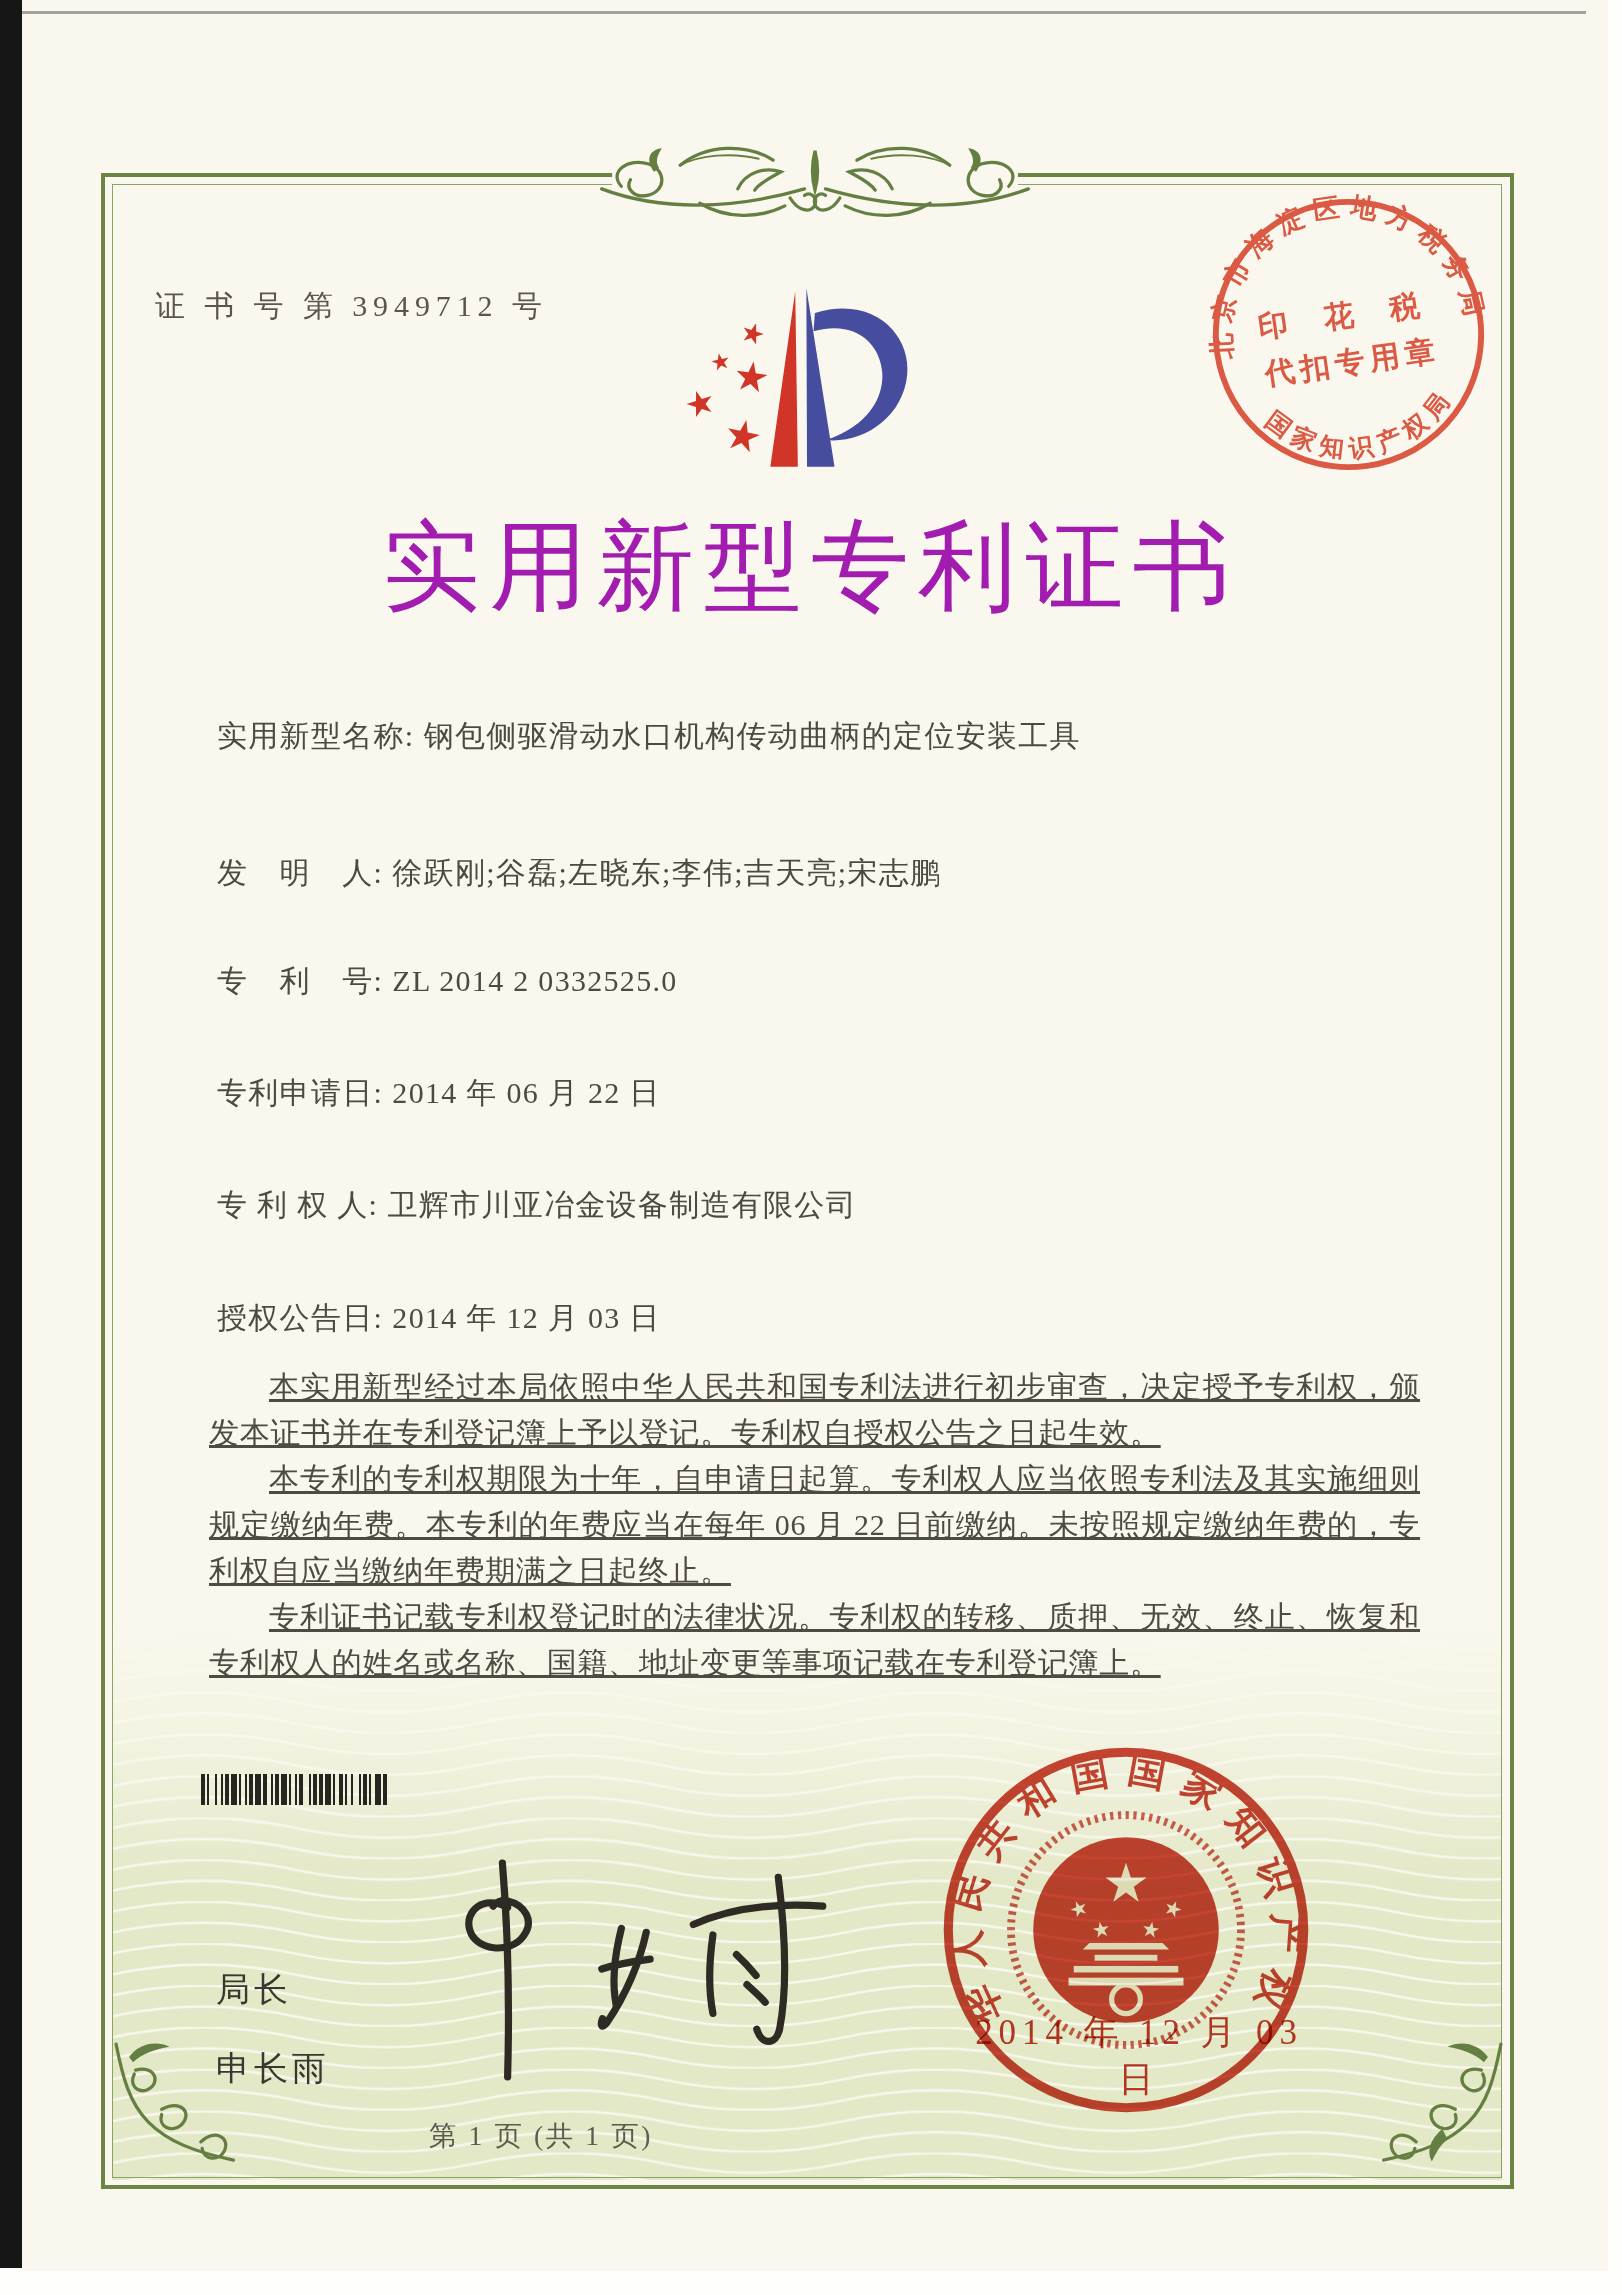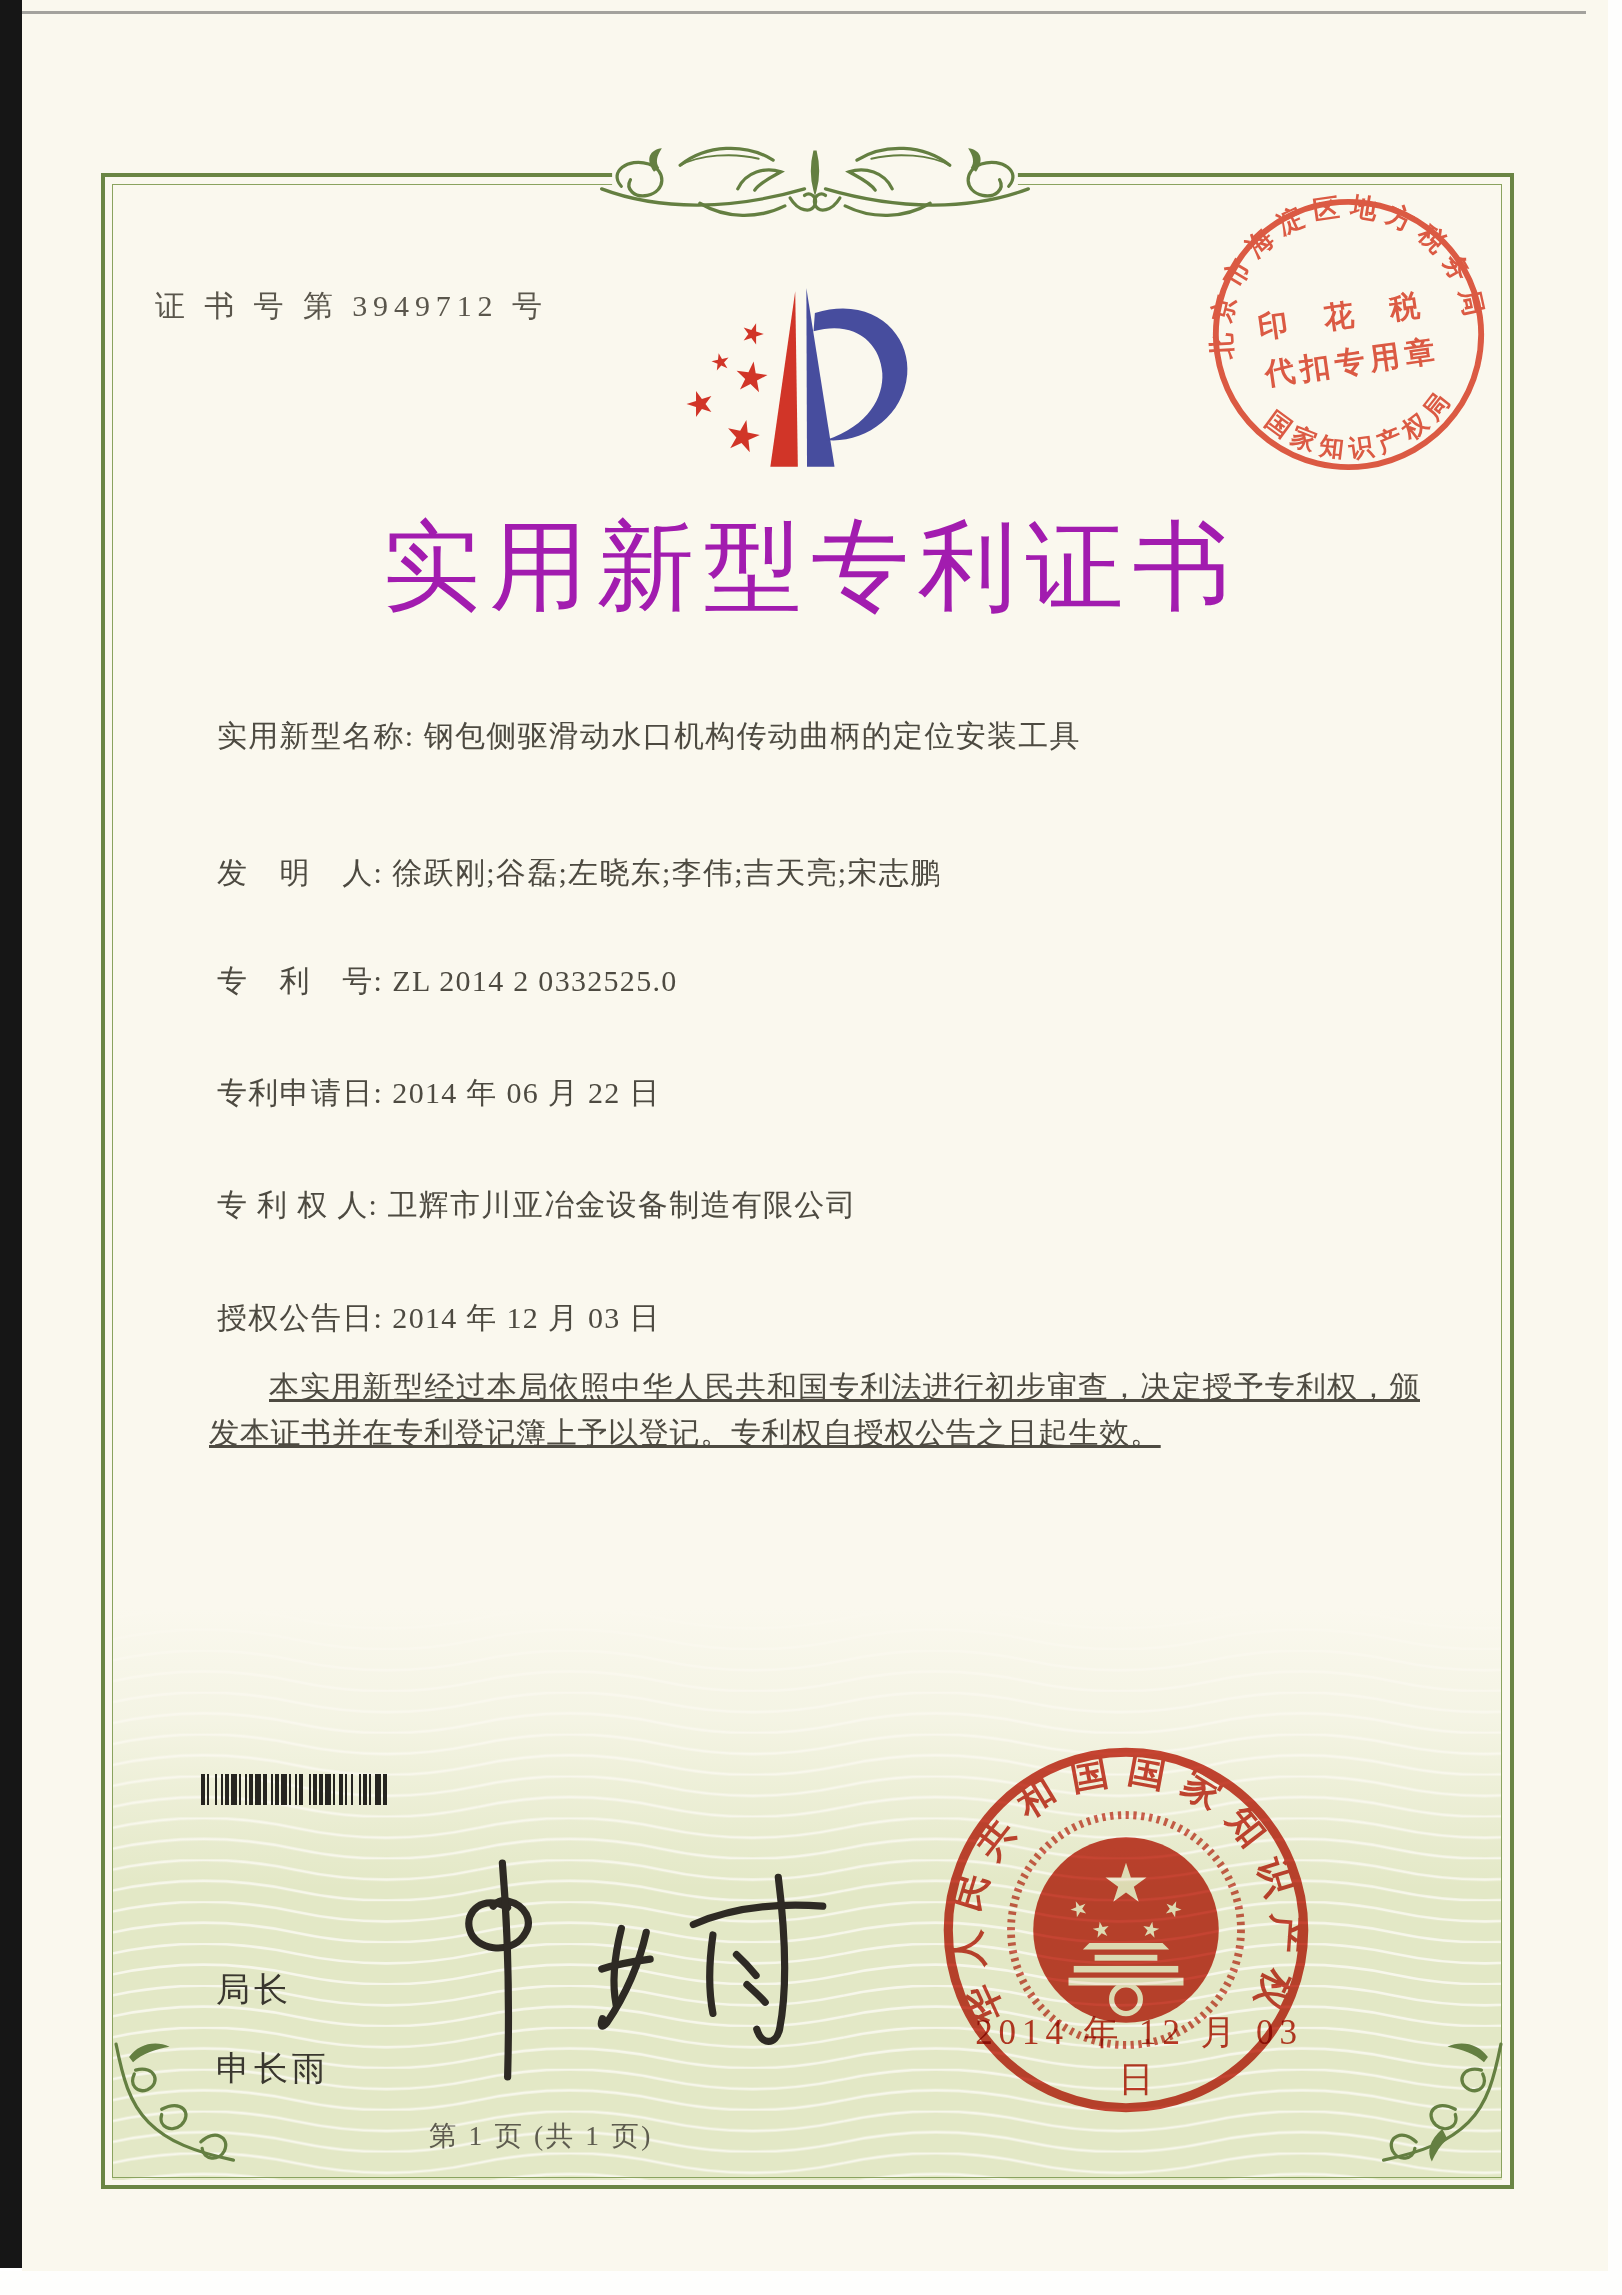--- a/index.html
+++ b/index.html
@@ -162,20 +162,22 @@
 </div>
 <div class="abs field" style="top:1185px">
   <span class="flabel">专 利 权 人:</span><span class="fvalue">卫辉市川亚冶金设备制造有限公司</span>
 </div>
 <div class="abs field" style="top:1298px">
   <span class="flabel">授权公告日:</span><span class="fvalue">2014 年 12 月 03 日</span>
 </div>
 
 <div class="abs bodytext">
   <p>本实用新型经过本局依照中华人民共和国专利法进行初步审查，决定授予专利权，颁发本证书并在专利登记簿上予以登记。专利权自授权公告之日起生效。</p>
+  <p>本专利的专利权期限为十年，自申请日起算。专利权人应当依照专利法及其实施细则规定缴纳年费。本专利的年费应当在每年 06 月 22 日前缴纳。未按照规定缴纳年费的，专利权自应当缴纳年费期满之日起终止。</p>
+  <p>专利证书记载专利权登记时的法律状况。专利权的转移、质押、无效、终止、恢复和专利权人的姓名或名称、国籍、地址变更等事项记载在专利登记簿上。</p>
 </div>
 
 <div class="abs barcode" id="barcode">
     <i style="width:4px;background:#262520;flex:0 0 auto"></i>
     <i style="width:2px;background:transparent;flex:0 0 auto"></i>
     <i style="width:2px;background:#262520;flex:0 0 auto"></i>
     <i style="width:6px;background:transparent;flex:0 0 auto"></i>
     <i style="width:2px;background:#262520;flex:0 0 auto"></i>
     <i style="width:4px;background:transparent;flex:0 0 auto"></i>
     <i style="width:2px;background:#262520;flex:0 0 auto"></i>

